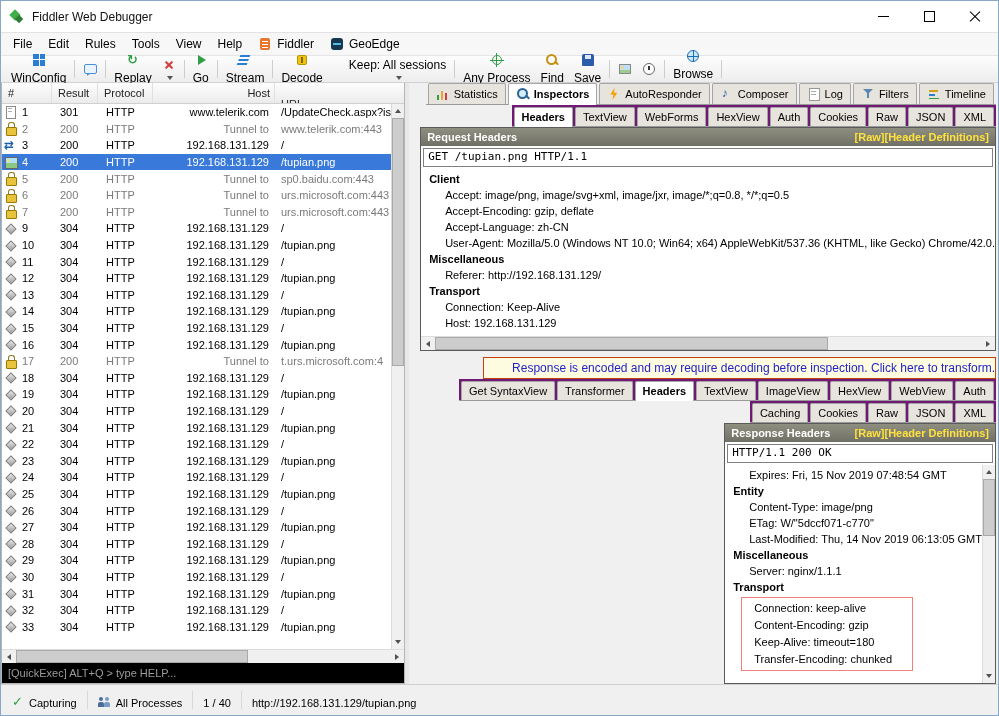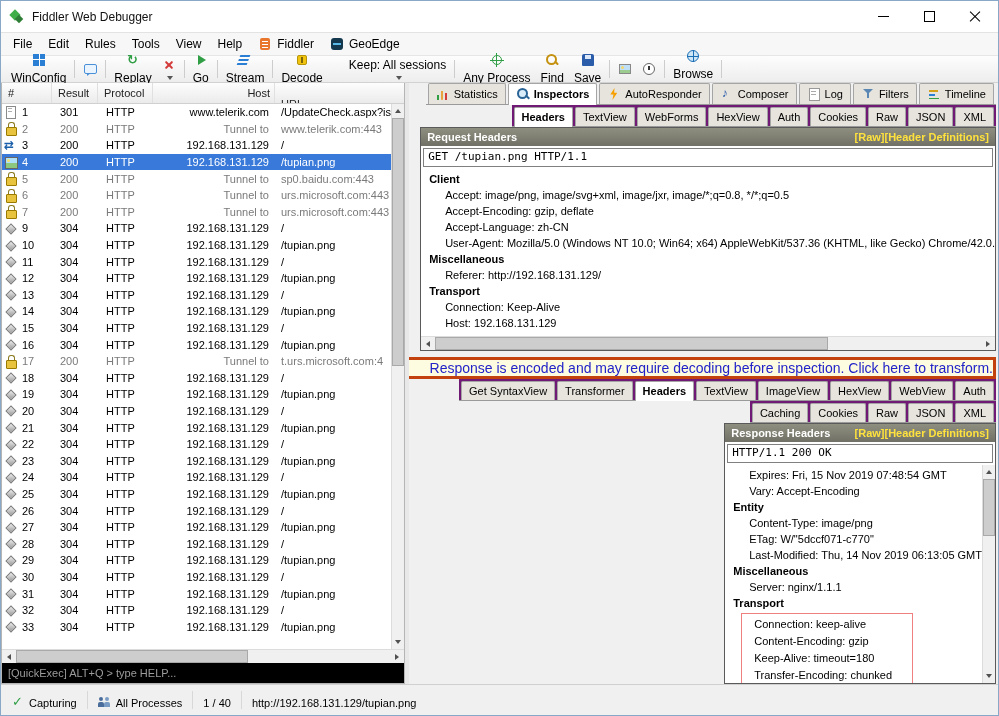--- a/index.html
+++ b/index.html
@@ -148,21 +148,21 @@
   .raw-line { margin:2px; border:1px solid #808080; font-family:"DejaVu Sans Mono","Liberation Mono",monospace; font-size:11px; padding:1px 4px; flex:0 0 19px; white-space:nowrap; overflow:hidden; background:#fff; }
   .tree { flex:1; overflow:hidden; font-size:11px; padding-top:2px; }
   .hsec { font-weight:bold; padding-left:8px; line-height:16px; }
   .hitem { padding-left:24px; line-height:16px; white-space:nowrap; overflow:hidden; }
   .redbox { border:1px solid #f08080; margin:2px 0 2px 16px; padding:2px 6px; width:172px; }
   .redbox .hitem { padding-left:6px; line-height:17px; }
   .content-row { flex:1; display:flex; overflow:hidden; }
   .content-row .tree { flex:1; }
 
   .pane-gap { height:6px; flex:0 0 6px; }
-  .notice { flex:0 0 22px; border:3px solid #c2410c; background:#fdfce1; color:#2323c8; font-size:14px; display:flex; align-items:center; justify-content:center; white-space:nowrap; overflow:hidden;padding-left:28px; }
+  .notice { flex:0 0 22px; border:1px solid #c2410c; background:#fdfce1; color:#2323c8; font-size:12px; display:flex; align-items:center; justify-content:center; white-space:nowrap; overflow:hidden;padding-left:28px; }
 
   
   .statusbar { height:31px; flex:0 0 31px; background:#f0f0f0; border-top:1px solid #d0d0d0; display:flex; align-items:center; font-size:11px; }
   .sb-item { display:flex; align-items:flex-end; gap:5px; padding:0 10px; height:60%; border-right:1px solid #d8d8d8; white-space:nowrap; }
   .sb-item:last-child { border-right:none; }
   .sic { width:13px; height:13px; position:relative; display:inline-block; }
   .ic-check::before { content:"✓"; position:absolute; left:1px; top:-2px; color:#2f9e44; font-weight:bold; font-size:13px; }
   .ic-people::before { content:""; position:absolute; left:1px; top:1px; width:4px; height:4px; border-radius:50%; background:#4a6d9c; box-shadow:6px 0 0 #7a9cc4; }
   .ic-people::after { content:""; position:absolute; left:0; top:6px; width:6px; height:5px; border-radius:2px 2px 0 0; background:#4a6d9c; box-shadow:6px 0 0 #7a9cc4; }
 </style>
@@ -682,21 +682,20 @@
           <span>Response Headers</span>
           <span class="sec-links">
             <span>[Raw]</span>
             <span>[Header Definitions]</span>
           </span>
         </div>
         <div class="raw-line">HTTP/1.1 200 OK</div>
         <div class="content-row">
           <div class="tree">
               <div class="hitem">Expires: Fri, 15 Nov 2019 07:48:54 GMT</div>
-              <div class="hitem">Vary: Accept-Encoding</div>
               <div class="hsec">Entity</div>
               <div class="hitem">Content-Type: image/png</div>
               <div class="hitem">ETag: W/"5dccf071-c770"</div>
               <div class="hitem">Last-Modified: Thu, 14 Nov 2019 06:13:05 GMT</div>
               <div class="hsec">Miscellaneous</div>
               <div class="hitem">Server: nginx/1.1.1</div>
               <div class="hsec">Transport</div>
               <div class="redbox">
                 <div class="hitem">Connection: keep-alive</div>
                 <div class="hitem">Content-Encoding: gzip</div>

